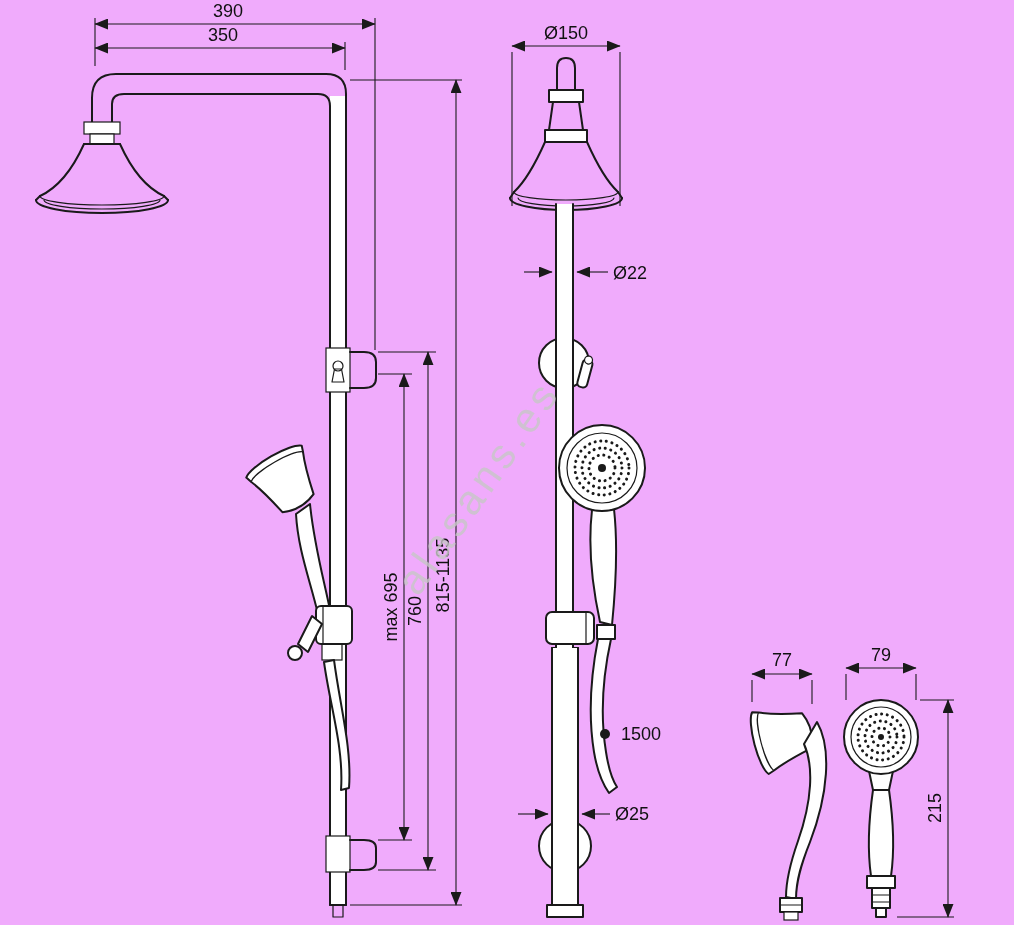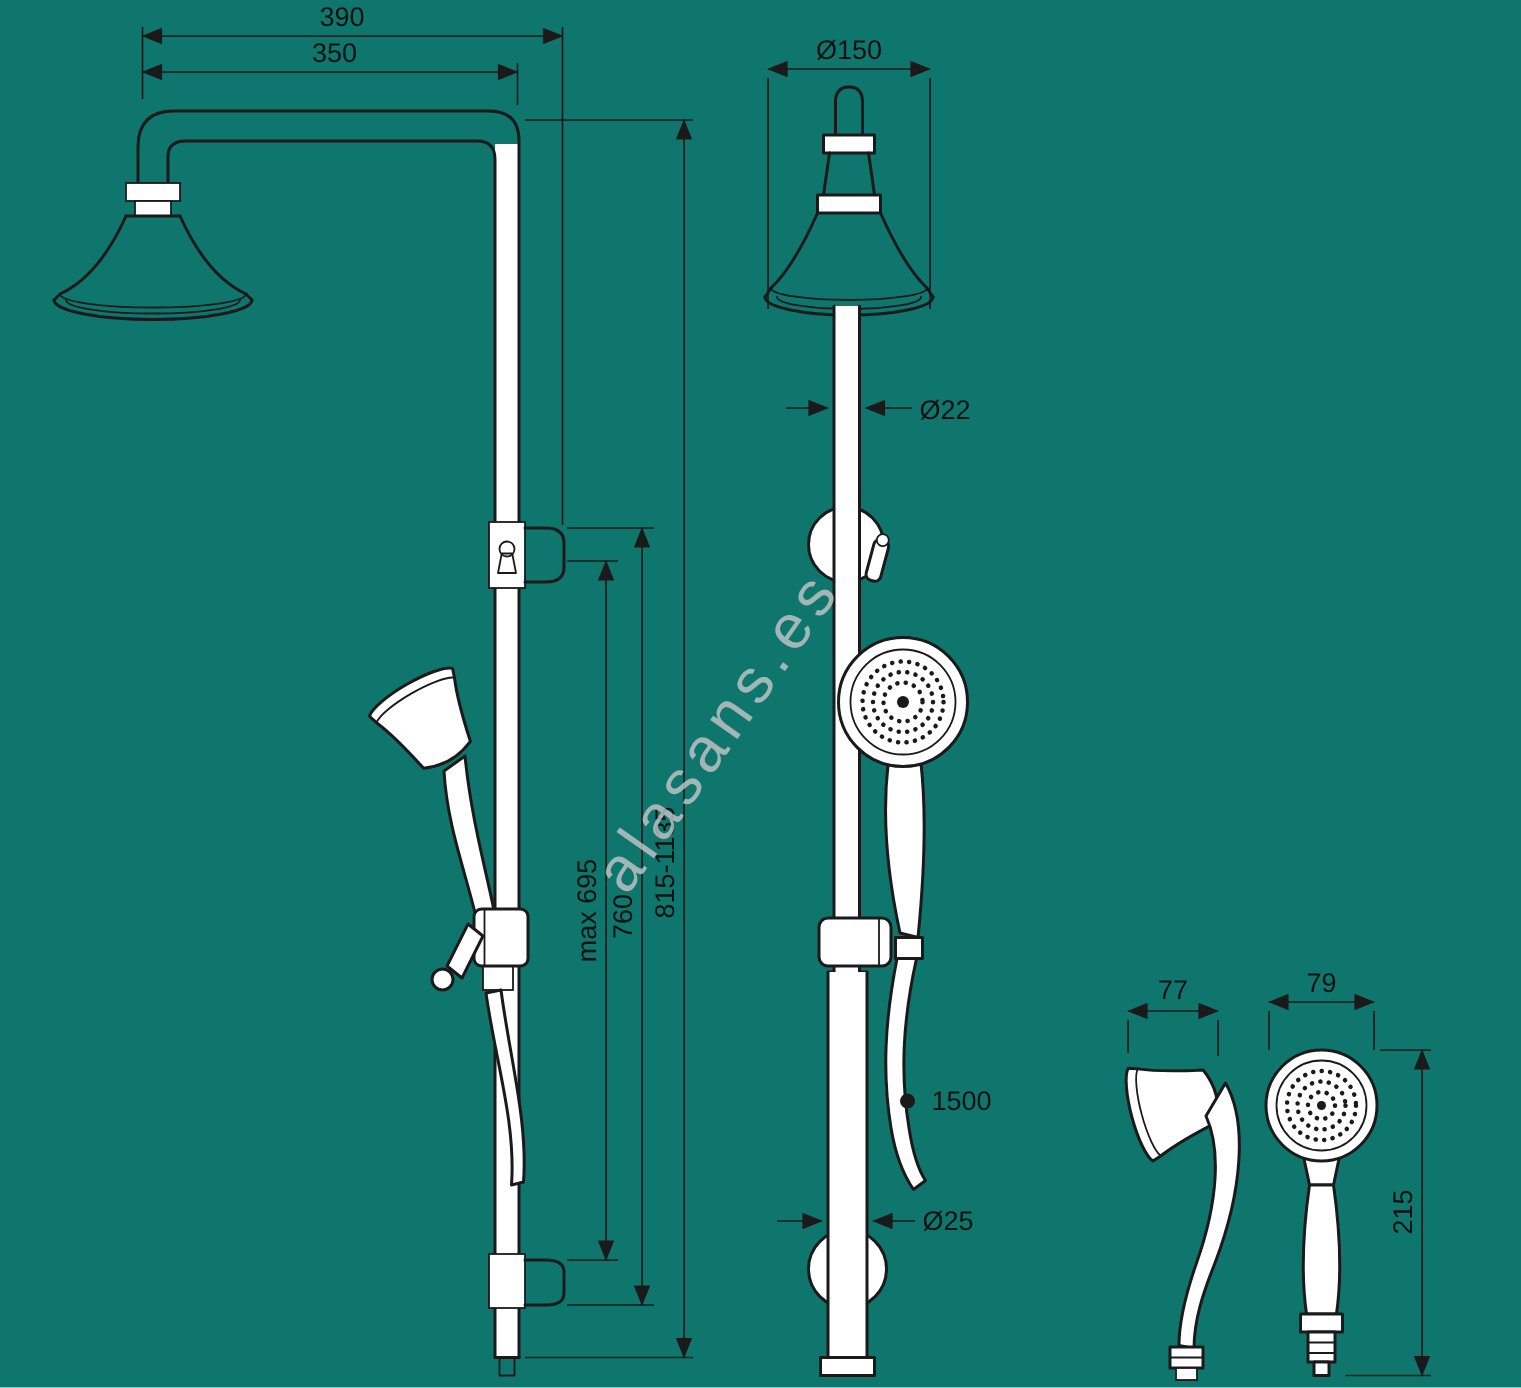--- a/index.html
+++ b/index.html
@@ -1,16 +1,16 @@
 <!DOCTYPE html>
 <html><head>
 <meta charset="utf-8">
 <style>
   html,body{margin:0;padding:0;background:#fff;}
-  .stage{width:1014px;height:925px;background:#0f766e;position:relative;overflow:hidden;
+  .stage{width:1014px;height:925px;background:#f0abfc;position:relative;overflow:hidden;
          font-family:"Liberation Sans",sans-serif;}
   svg{display:block;}
   
   .o{fill:none;stroke:#1a1a1a;stroke-width:2;stroke-linecap:round;stroke-linejoin:round;}
   .ow{fill:#fff;stroke:#1a1a1a;stroke-width:2;stroke-linecap:round;stroke-linejoin:round;}
   
   .t{fill:none;stroke:#1a1a1a;stroke-width:1.2;stroke-linecap:round;stroke-linejoin:round;}
   .tw{fill:#fff;stroke:#1a1a1a;stroke-width:1.2;}
   
   .d{fill:none;stroke:#1a1a1a;stroke-width:1.1;}

